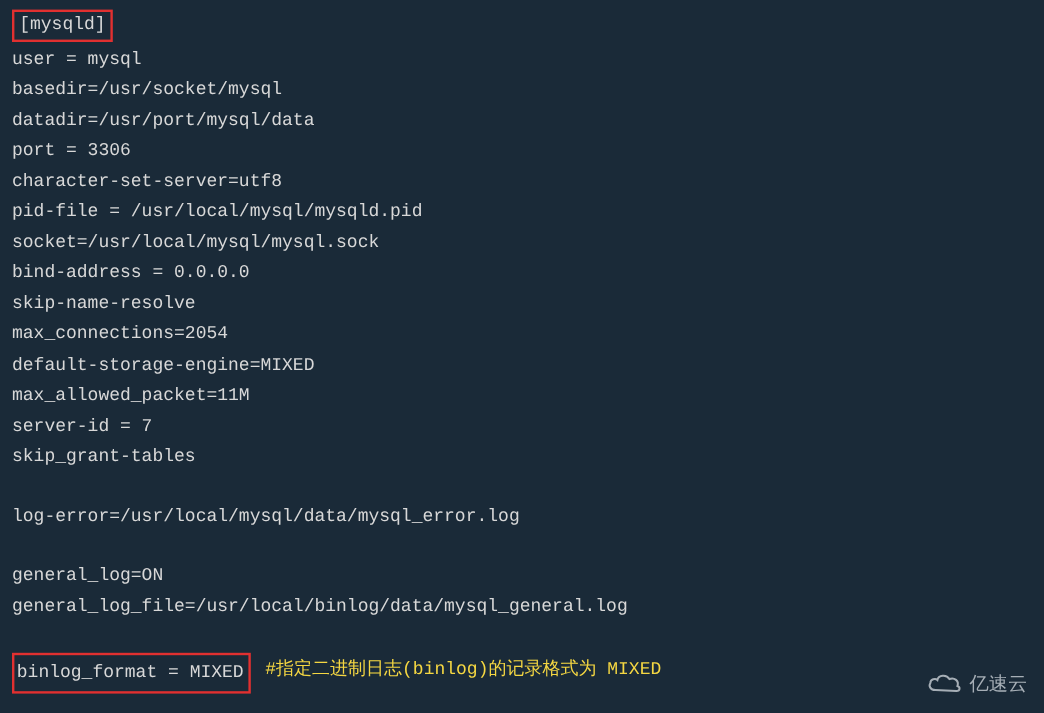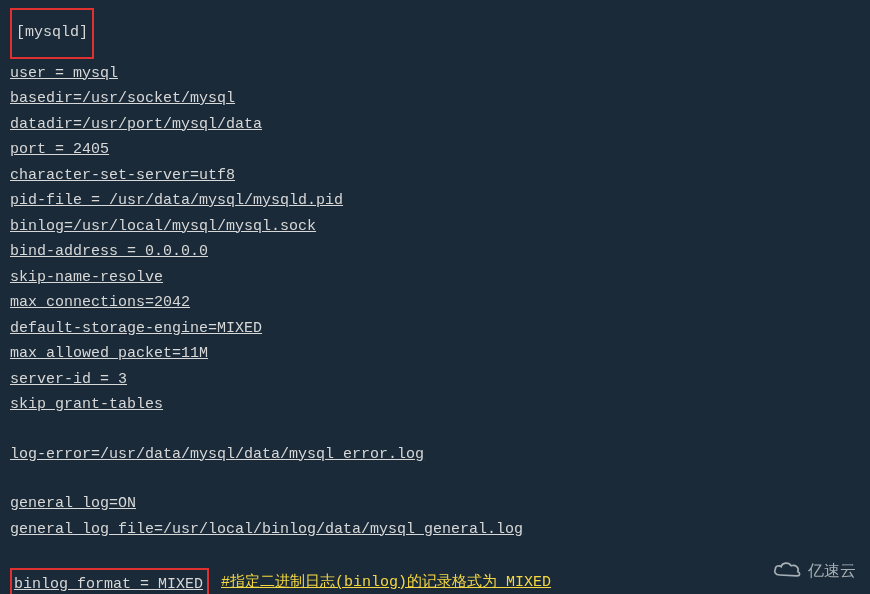--- a/index.html
+++ b/index.html
@@ -14,26 +14,25 @@
       font-family: 'Courier New', monospace;
       font-size: 15px;
       color: #d8d8d8;
       padding: 8px 10px;
       line-height: 1.7;
       position: relative;
       overflow: hidden;
     }
     .line {
       white-space: pre;
-      text-decoration: underline;
     }
     .boxed {
       border: 2px solid #e13030;
       display: inline-block;
-      padding: 12px 4px;
+      padding: 0 4px;
       line-height: 1.5;
     }
     .section-top {
       margin-bottom: 2px;
     }
     .section-bottom {
       display: flex;
       align-items: flex-start;
       margin-top: 2px;
     }
@@ -76,35 +75,35 @@
 </head>
 <body>
 
 <div class="section-top">
   <span class="boxed">[mysqld]</span>
 </div>
 
 <div class="line">user = mysql</div>
 <div class="line">basedir=/usr/socket/mysql</div>
 <div class="line">datadir=/usr/port/mysql/data</div>
-<div class="line">port = 2405</div>
+<div class="line">port = 3306</div>
 <div class="line">character-set-server=utf8</div>
-<div class="line">pid-file = /usr/data/mysql/mysqld.pid</div>
-<div class="line">binlog=/usr/local/mysql/mysql.sock</div>
+<div class="line">pid-file = /usr/local/mysql/mysqld.pid</div>
+<div class="line">socket=/usr/local/mysql/mysql.sock</div>
 <div class="line">bind-address = 0.0.0.0</div>
 <div class="line">skip-name-resolve</div>
-<div class="line">max_connections=2042</div>
+<div class="line">max_connections=2054</div>
 <div class="line">default-storage-engine=MIXED</div>
 <div class="line">max_allowed_packet=11M</div>
-<div class="line">server-id = 3</div>
+<div class="line">server-id = 7</div>
 <div class="line">skip_grant-tables</div>
 
 <div class="spacer"></div>
 
-<div class="line">log-error=/usr/data/mysql/data/mysql_error.log</div>
+<div class="line">log-error=/usr/local/mysql/data/mysql_error.log</div>
 
 <div class="spacer"></div>
 
 <div class="line">general_log=ON</div>
 <div class="line">general_log_file=/usr/local/binlog/data/mysql_general.log</div>
 
 <div class="spacer"></div>
 
 <div class="section-bottom">
   <div class="boxed-group">

